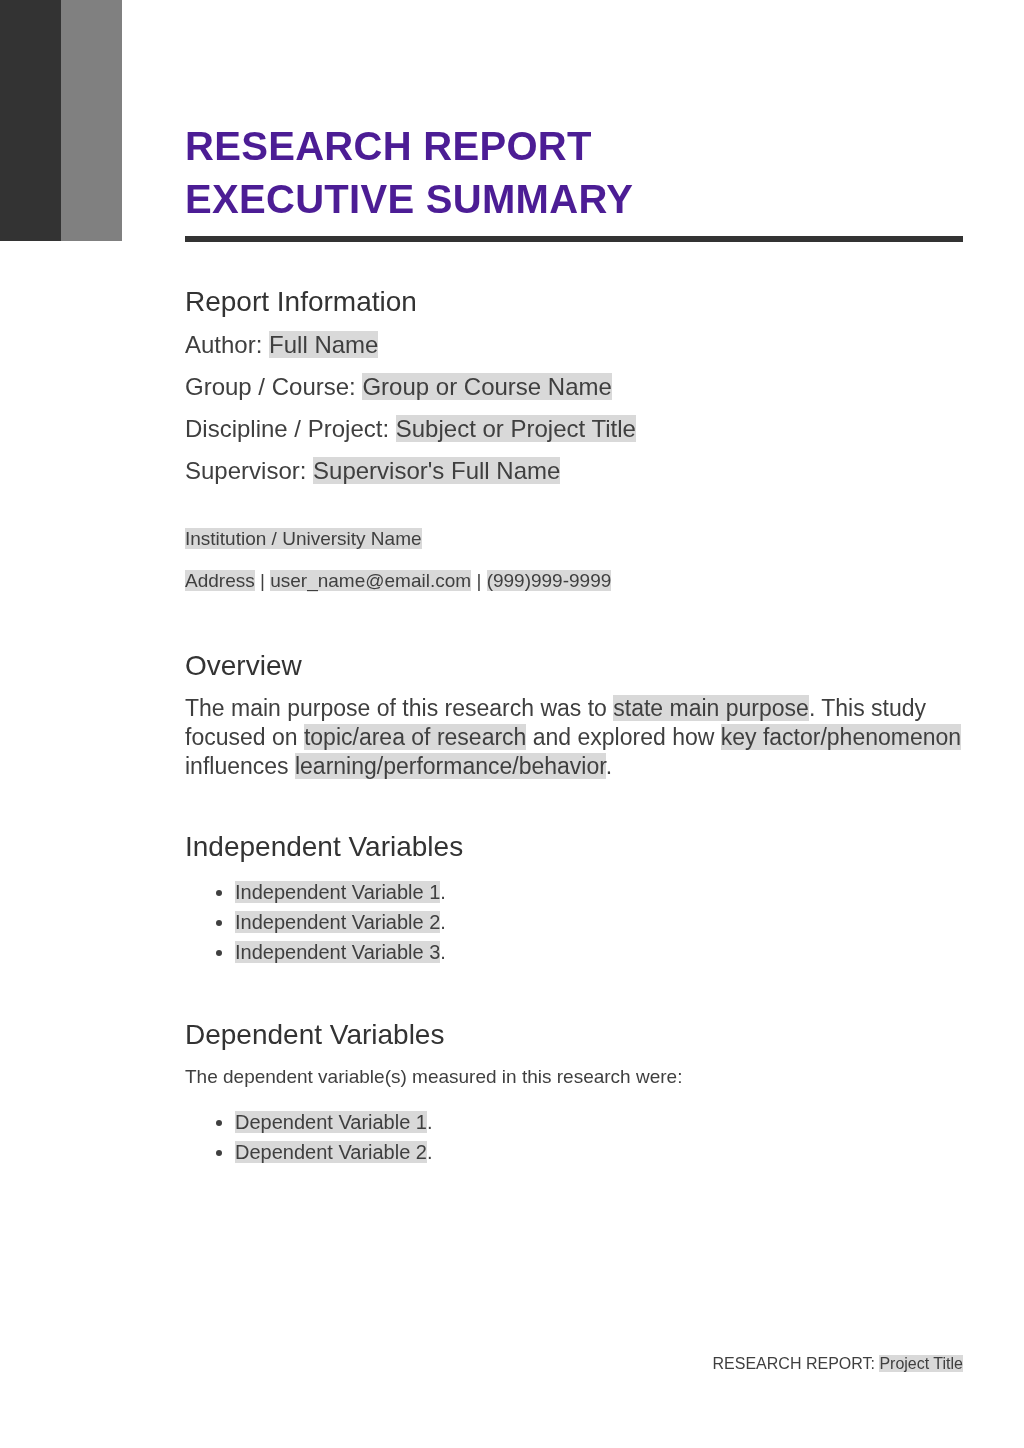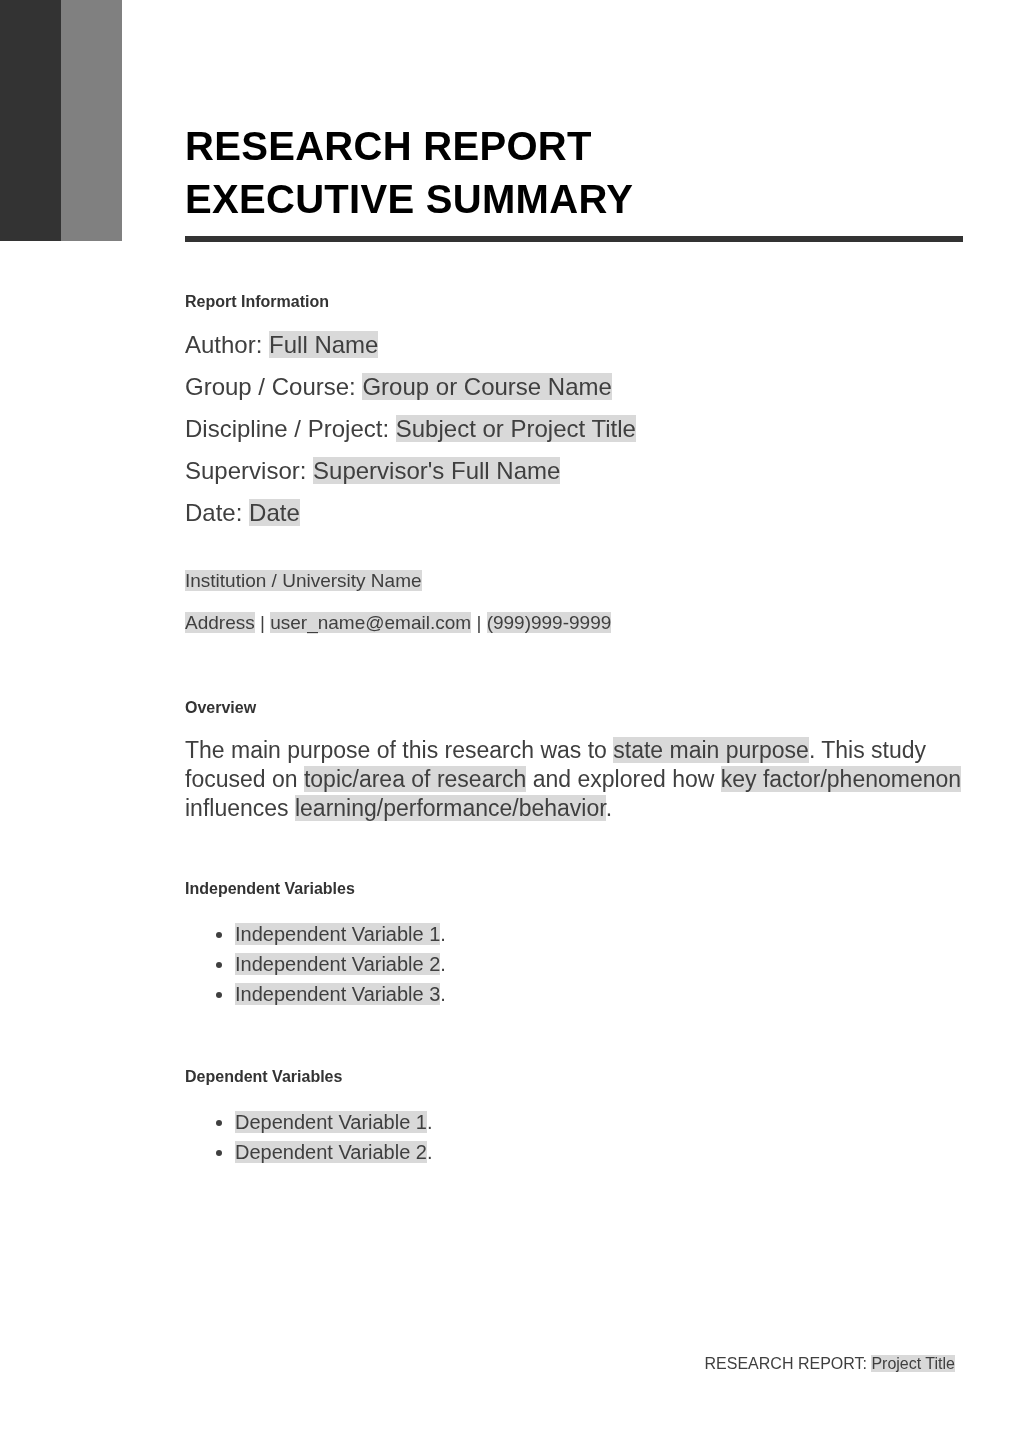--- a/index.html
+++ b/index.html
@@ -26,33 +26,33 @@
   }
   .content {
     position: absolute; left: 185px; top: 0;
     width: 778px;
   }
   .doc-title {
     margin-top: 120px;
     font-size: 40px;
     line-height: 53px;
     font-weight: bold;
-    color: #000000;
+    color: #4c1d95;
     letter-spacing: 0.3px;
   }
   .doc-title .title-line { display: block; }
   .title-rule {
     margin-top: 10px;
     height: 6px;
     background: #333333;
   }
   .section-heading {
-    font-size: 16px;
+    font-size: 28px;
     line-height: 28px;
-    font-weight: bold;
+    font-weight: normal;
     color: #333333;
   }
   .h-report { margin-top: 46px; }
   .fields { margin-top: 8px; }
   .field-row { font-size: 24px; line-height: 42px; white-space: nowrap; }
   .hl { background: #d9d9d9; }
   .org { margin-top: 26px; }
   .org-row { font-size: 19px; line-height: 42px; white-space: nowrap; }
   .h-overview { margin-top: 50px; }
   .para {
@@ -64,21 +64,21 @@
   .h-dep { margin-top: 54px; }
   .intro { margin-top: 14px; font-size: 19px; line-height: 28px; }
   ul.vars {
     margin-top: 16px;
     padding-left: 50px;
     list-style: disc outside;
   }
   ul.vars li { font-size: 20px; line-height: 30px; color: #3f3f3f; }
   .doc-footer {
     position: absolute;
-    right: 69px;
+    right: 61px;
     top: 1353px;
     font-size: 16px;
     line-height: 22px;
     color: #3f3f3f;
     white-space: nowrap;
   }
 </style>
 </head>
 <body>
 
@@ -108,24 +108,20 @@
         <span class="hl">Group or Course Name</span>
       </p>
       <p class="field-row">
         <span>Discipline / Project:</span>
         <span class="hl">Subject or Project Title</span>
       </p>
       <p class="field-row">
         <span>Supervisor:</span>
         <span class="hl">Supervisor's Full Name</span>
       </p>
-      <p class="field-row">
-        <span>Date:</span>
-        <span class="hl">Date</span>
-      </p>
     </div>
 
     <div class="org">
       <p class="org-row">
         <span class="hl">Institution / University Name</span>
       </p>
       <p class="org-row">
         <span class="hl">Address</span>
         <span>|</span>
         <span class="hl">user_name@email.com</span>
@@ -139,20 +135,21 @@
     <p class="para"><span>The main purpose of this research was to </span><span class="hl">state main purpose</span><span>. This study focused on </span><span class="hl">topic/area of research</span><span> and explored how </span><span class="hl">key factor/phenomenon</span><span> influences </span><span class="hl">learning/performance/behavior</span><span>.</span></p>
 
     <h2 class="section-heading h-indep">Independent Variables</h2>
     <ul class="vars">
       <li><span class="hl">Independent Variable 1</span><span>.</span></li>
       <li><span class="hl">Independent Variable 2</span><span>.</span></li>
       <li><span class="hl">Independent Variable 3</span><span>.</span></li>
     </ul>
 
     <h2 class="section-heading h-dep">Dependent Variables</h2>
+    <p class="intro">The dependent variable(s) measured in this research were:</p>
     <ul class="vars">
       <li><span class="hl">Dependent Variable 1</span><span>.</span></li>
       <li><span class="hl">Dependent Variable 2</span><span>.</span></li>
     </ul>
 
   </div>
 
   <div class="doc-footer">
     <span>RESEARCH REPORT:</span>
     <span class="hl">Project Title</span>

